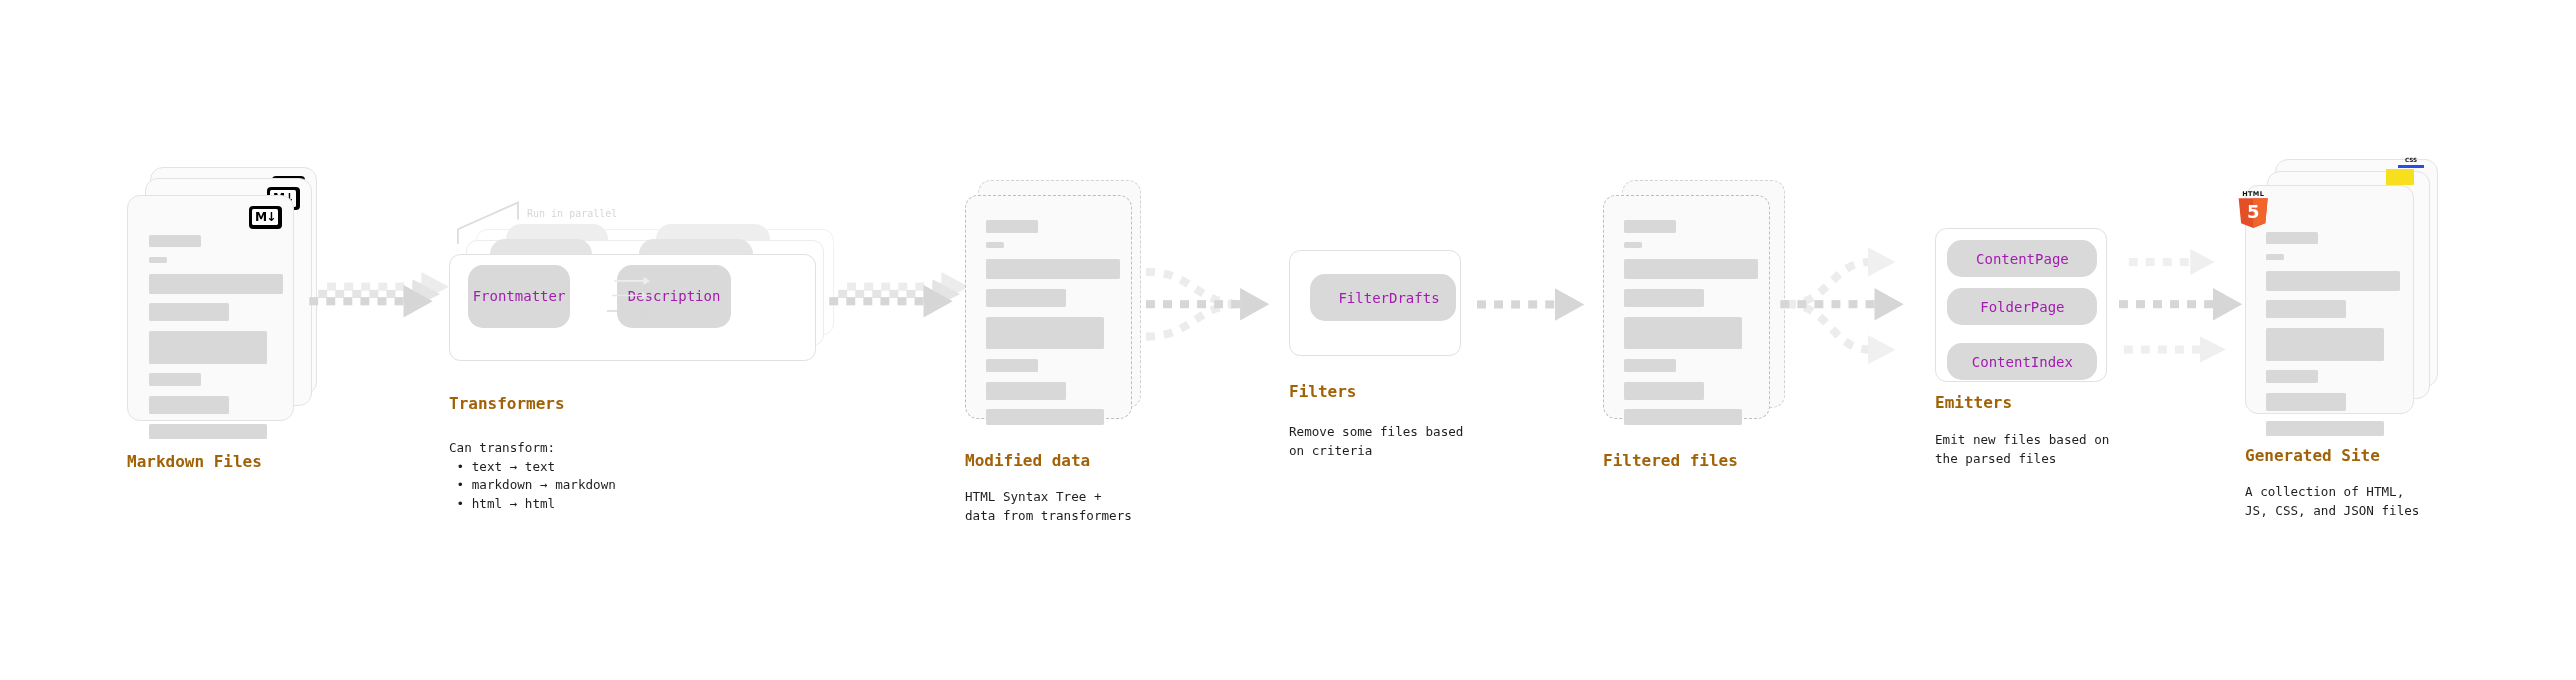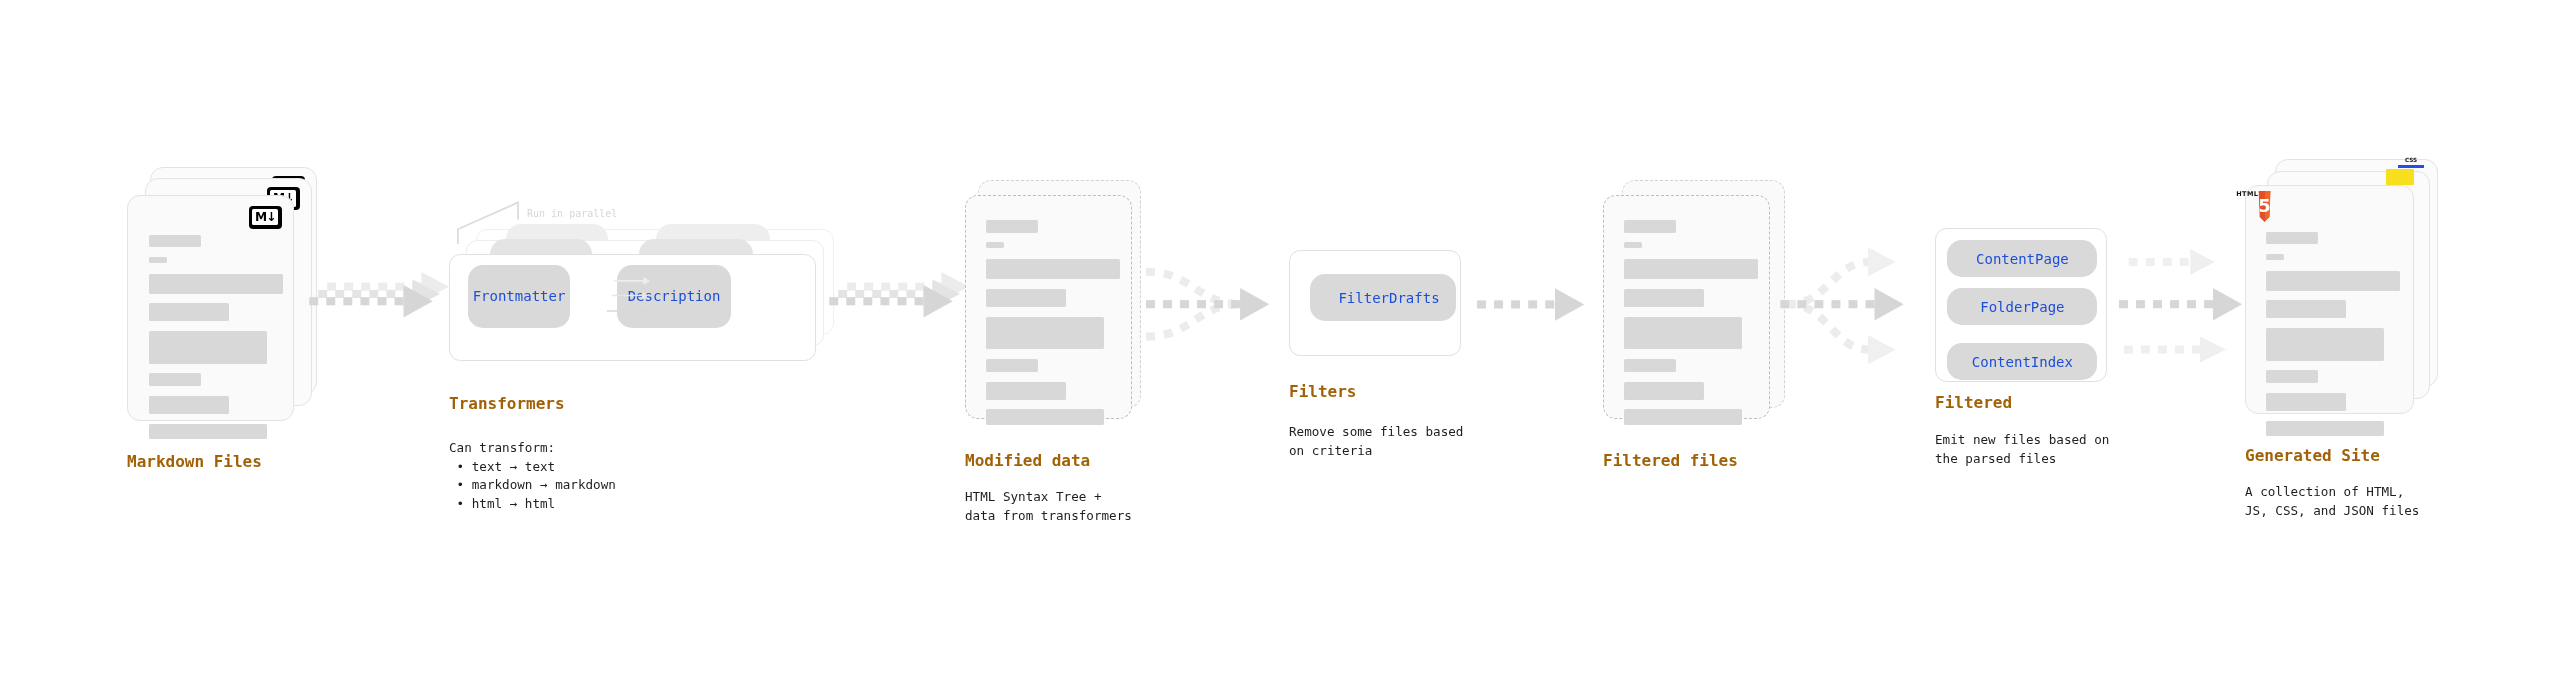--- a/index.html
+++ b/index.html
@@ -43,21 +43,21 @@
     letter-spacing:-0.8px;
     font-family:"DejaVu Sans","Liberation Sans",sans-serif;
   }
   .md-badge .inner{
     width:26px;height:16.3px;background:#fff;color:#000;border-radius:1.6px;
     display:flex;align-items:center;justify-content:center;
     font-size:12.2px;font-weight:bold;
   }
   .html5{
     width:34px;height:37px;position:relative;
-    display:flex;flex-direction:row;
+    display:flex;flex-direction:column;align-items:center;
   }
   .html5 .word{
     font-family:"DejaVu Sans","Liberation Sans",sans-serif;
     font-size:6.5px;font-weight:bold;letter-spacing:0.4px;color:#111;line-height:1;
     margin-bottom:0.8px;
   }
   .html5 .shield{
     width:31px;height:31px;
     background:#e34f26;
     clip-path:polygon(3% 0%,97% 0%,89% 84%,50% 100%,11% 84%);
@@ -86,21 +86,21 @@
   .css-badge .cssbar{width:26px;height:3.3px;background:#264de4;margin-top:0.8px;}
 
   
   .groupbox{
     position:absolute;border:1.6px solid #e0e0e0;border-radius:11.4px;
     background:#ffffff;box-sizing:border-box;
   }
   .chip{
     position:absolute;background:#d9d9d9;border-radius:15px;
     display:flex;align-items:center;justify-content:center;
-    font-size:14px;color:#1d4ed8;white-space:nowrap;
+    font-size:14px;color:#a21caf;white-space:nowrap;
     font-family:"DejaVu Sans Mono","Liberation Mono",monospace;
   }
   .chip.l1{background:#eeeeee;}
   .chip.l2{background:#e4e4e4;}
 
   
   .title{
     position:absolute;font-size:16px;color:#a16207;white-space:nowrap;
     font-family:"DejaVu Sans Mono","Liberation Mono",monospace;
     font-weight:bold;
@@ -353,21 +353,21 @@
       <path d="M116 64 L152 84 L116 104 Z"></path>
     </g>
   </svg>
 
   <div class="node">
     <div class="groupbox" style="left:1935px;top:228px;width:172px;height:154px;">
       <div class="chip" style="left:11.4px;top:11.4px;width:150px;height:37px;">ContentPage</div>
       <div class="chip" style="left:11.4px;top:59px;width:150px;height:37px;">FolderPage</div>
       <div class="chip" style="left:11.4px;top:106px;width:150px;height:37px;margin-top:8px;">ContentIndex</div>
     </div>
-    <div class="title" style="left:1935px;top:393px;">Filtered</div>
+    <div class="title" style="left:1935px;top:393px;">Emitters</div>
     <div class="sub" style="left:1935px;top:431px;">Emit new files based on
 the parsed files</div>
   </div>
 
   <svg style="left:2119px;top:236px;" width="154" height="138" viewBox="0 0 190 170">
     <g fill="#efefef">
       <rect x="12" y="27" width="11" height="10"></rect>
         <rect x="33" y="27" width="11" height="10"></rect>
       <rect x="54" y="27" width="11" height="10"></rect>
         <rect x="75" y="27" width="11" height="10"></rect>

